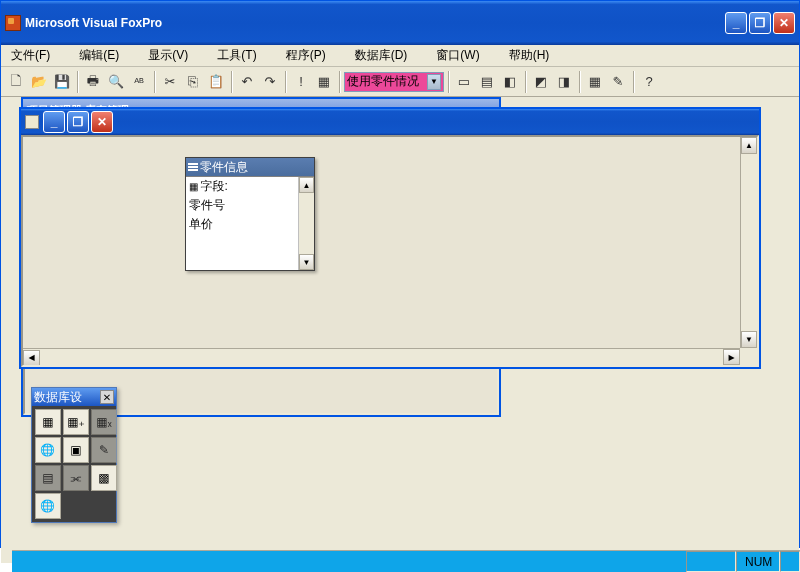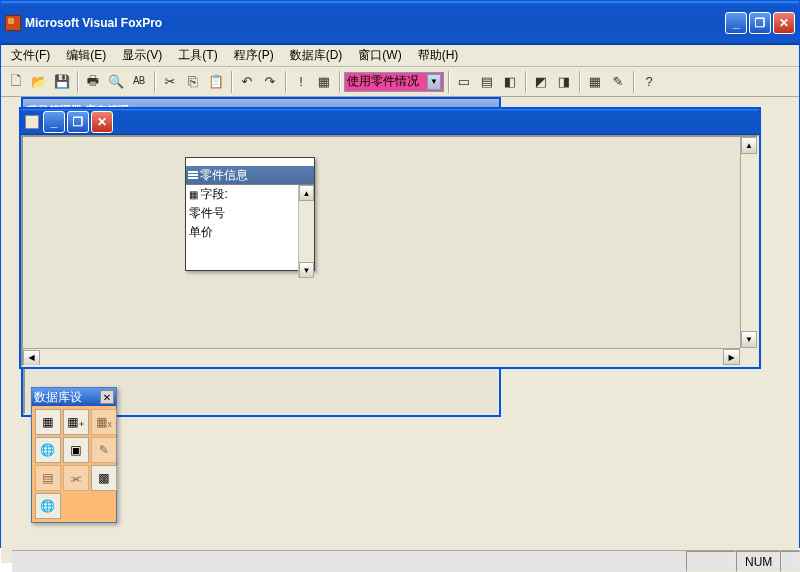--- a/index.html
+++ b/index.html
@@ -9,21 +9,21 @@
 .app-window { width: 800px; height: 548px; background: #ece9d8; border: 1px solid #0054e3; position: relative; }
 .titlebar { height: 44px; background: linear-gradient(to bottom,#3b8af3 0%,#1156cb 8%,#0f52c6 50%,#1156cb 92%,#0a3a9a 100%); display: flex; align-items: center; padding: 0 4px; }
 .titlebar.inactive { background: linear-gradient(to bottom,#9db8e8 0%,#7a9de0 50%,#6f93d8 100%); }
 .app-icon { width: 16px; height: 16px; background: #d04a1a; border: 1px solid #7a2a0a; position: relative; margin-right: 4px; }
 .app-icon::after { content:""; position:absolute; left:2px; top:2px; width:6px; height:6px; background:#f0a040; border-radius:1px; }
 .title-text { color: #fff; font-weight: bold; flex: 1; }
 .win-btns { display: flex; gap: 2px; }
 .win-btn { width: 22px; height: 22px; border: 1px solid #fff; border-radius: 3px; background: linear-gradient(#5f9cf0,#1c55c2); color:#fff; display:flex; align-items:center; justify-content:center; font-weight:bold; cursor:pointer; }
 .win-btn.close { background: linear-gradient(#f08070,#c0301a); }
 
-.menubar { height: 22px; background: #ece9d8; border-bottom: 1px solid #c0beb0; display: flex; align-items: center; padding: 0 4px; gap: 4px; }
+.menubar { height: 22px; background: #ece9d8; border-bottom: 1px solid #c0beb0; display: flex; align-items: center; padding: 0 4px; gap: 17px; }
 .menu-item { padding: 2px 6px; cursor: pointer; }
 
 .toolbar { height: 30px; background: #ece9d8; border-bottom: 1px solid #aca899; display: flex; align-items: center; padding: 2px 4px; gap: 1px; }
 .tool-btn { width: 22px; height: 22px; border: 1px solid transparent; display:flex; align-items:center; justify-content:center; cursor:pointer; color:#333; font-size:13px; }
 .tool-sep { width: 1px; height: 22px; background: #aca899; margin: 0 3px; box-shadow: 1px 0 #fff; }
 .tool-combo { width: 100px; height: 20px; border: 1px solid #7f9db9; background: #ec4899; display:flex; align-items:center; padding:0 2px; }
 .tool-combo span { flex:1; }
 .tool-combo .arrow { width: 14px; height: 16px; background: linear-gradient(#cde,#abc); border:1px solid #7f9db9; display:flex; align-items:center; justify-content:center; font-size:8px; }
 
 .mdi-area { position: relative; background: #ece9d8; height: calc(100% - 80px); }
@@ -40,42 +40,42 @@
 .vscroll { position:absolute; right:0; top:0; bottom:17px; width:17px; background:#ece9d8; border-left:1px solid #aca899; }
 .vscroll .arrow { height:17px; background:linear-gradient(#fff,#d8d4c8); border:1px solid #aca899; display:flex; align-items:center; justify-content:center; font-size:8px; }
 .vscroll .arrow.down { position:absolute; bottom:0; left:0; right:0; }
 .hscroll { position:absolute; left:0; right:17px; bottom:0; height:17px; background:#ece9d8; border-top:1px solid #aca899; }
 .hscroll .arrow { width:17px; height:100%; background:linear-gradient(#fff,#d8d4c8); border:1px solid #aca899; display:inline-flex; align-items:center; justify-content:center; font-size:8px; }
 .hscroll .arrow.right { float:right; }
 .corner { position:absolute; right:0; bottom:0; width:17px; height:17px; background:#ece9d8; }
 
 
 .table-tile { position:absolute; left:162px; top:20px; width:130px; height:114px; border:1px solid #404040; background:#fff; box-shadow:2px 2px 3px rgba(0,0,0,.3); }
-.table-header { height:18px; background:linear-gradient(#5a7db0,#4a6d9e); color:#fff; display:flex; align-items:center; padding:0 2px; gap:2px;margin-top:8px; }
+.table-header { height:18px; background:linear-gradient(#5a7db0,#4a6d9e); color:#fff; display:flex; align-items:center; padding:0 2px; gap:2px; }
 .table-header .grip-icon { width:10px; height:10px; display:inline-block; }
 .grip-icon svg { display:block; }
 .table-body { border-top:1px solid #808080; height:calc(100% - 18px); overflow:hidden; position:relative; }
 .field-row { display:flex; align-items:center; padding:1px 3px; gap:2px; }
 .field-vscroll { position:absolute; right:0; top:0; bottom:0; width:16px; background:#ece9d8; border-left:1px solid #c0c0c0; }
 .field-vscroll .a { height:16px; background:linear-gradient(#fff,#d8d4c8); border:1px solid #aca899; display:flex; align-items:center; justify-content:center; font-size:8px; }
 .field-vscroll .a.dn { position:absolute; bottom:0; left:0; right:0; }
 
 
-.toolbox { position:absolute; left:30px; top:290px; width:86px; border:1px solid #5078b8; background:#fdba74; box-shadow:2px 2px 4px rgba(0,0,0,.3); }
+.toolbox { position:absolute; left:30px; top:290px; width:86px; border:1px solid #5078b8; background:#404040; box-shadow:2px 2px 4px rgba(0,0,0,.3); }
 .toolbox-title { height:18px; background:linear-gradient(#5f9cf0,#1c55c2); color:#fff; display:flex; align-items:center; padding:0 2px; font-size:11px; }
 .toolbox-title span { flex:1; white-space:nowrap; overflow:hidden; }
 .toolbox-close { width:14px; height:14px; background:#d8d8d8; border:1px solid #888; color:#000; font-size:10px; display:flex; align-items:center; justify-content:center; cursor:pointer; }
 .toolbox-grid { display:grid; grid-template-columns: repeat(3, 26px); grid-auto-rows:26px; gap:2px; padding:3px; }
 .toolbox-btn { border:1px solid #aca899; background:#f0ede0; display:flex; align-items:center; justify-content:center; cursor:pointer; font-size:12px; }
 
 
 .cursor { position:absolute; left:370px; top:228px; width:16px; height:20px; pointer-events:none; }
 
 
-.status-bar { position:absolute; left:12px; right:0; bottom:0; height:22px; background:#e5e5e5; border-top:1px solid #aca899; display:flex; align-items:stretch; }
+.status-bar { position:absolute; left:12px; right:0; bottom:0; height:22px; background:#0ea5e9; border-top:1px solid #aca899; display:flex; align-items:stretch; }
 .status-cell { border:1px inset #ece9d8; padding:2px 8px; display:flex; align-items:center; }
 .status-spacer { flex:1; }
 </style>
 </head>
 <body>
 
 <div class="app-window">
   <div class="titlebar">
     <div class="app-icon"></div>
     <div class="title-text">Microsoft Visual FoxPro</div>
@@ -97,21 +97,21 @@
     <div class="menu-item">帮助(H)</div>
   </div>
 
   <div class="toolbar">
     <div class="tool-btn">🗋</div>
     <div class="tool-btn">📂</div>
     <div class="tool-btn">💾</div>
     <div class="tool-sep"></div>
     <div class="tool-btn">🖶</div>
     <div class="tool-btn">🔍</div>
-    <div class="tool-btn" style="font-size:14px;">ᴬᴮ</div>
+    <div class="tool-btn" style="font-size:11px;">ᴬᴮ</div>
     <div class="tool-sep"></div>
     <div class="tool-btn">✂</div>
     <div class="tool-btn">⎘</div>
     <div class="tool-btn">📋</div>
     <div class="tool-sep"></div>
     <div class="tool-btn">↶</div>
     <div class="tool-btn">↷</div>
     <div class="tool-sep"></div>
     <div class="tool-btn">!</div>
     <div class="tool-btn">▦</div>

